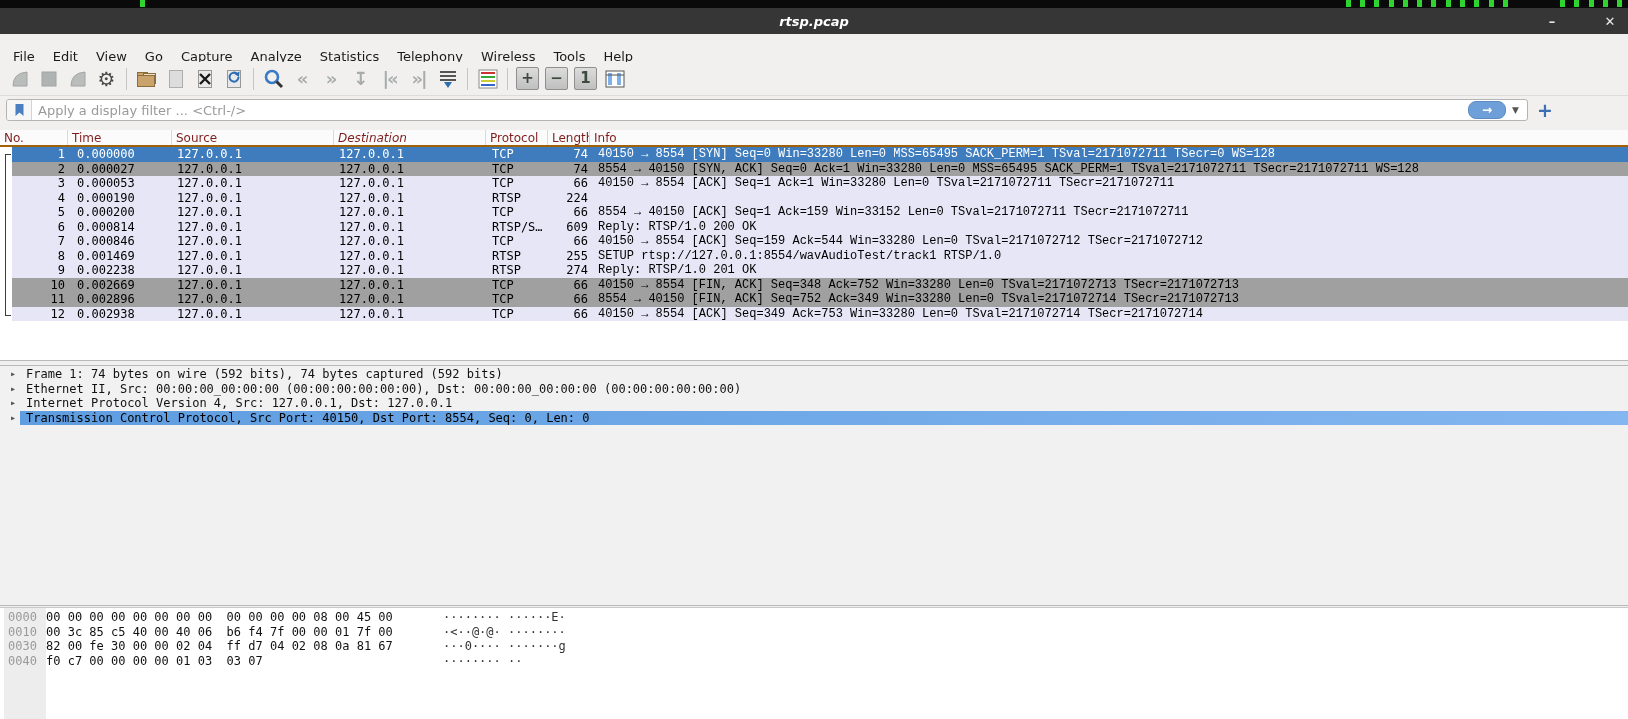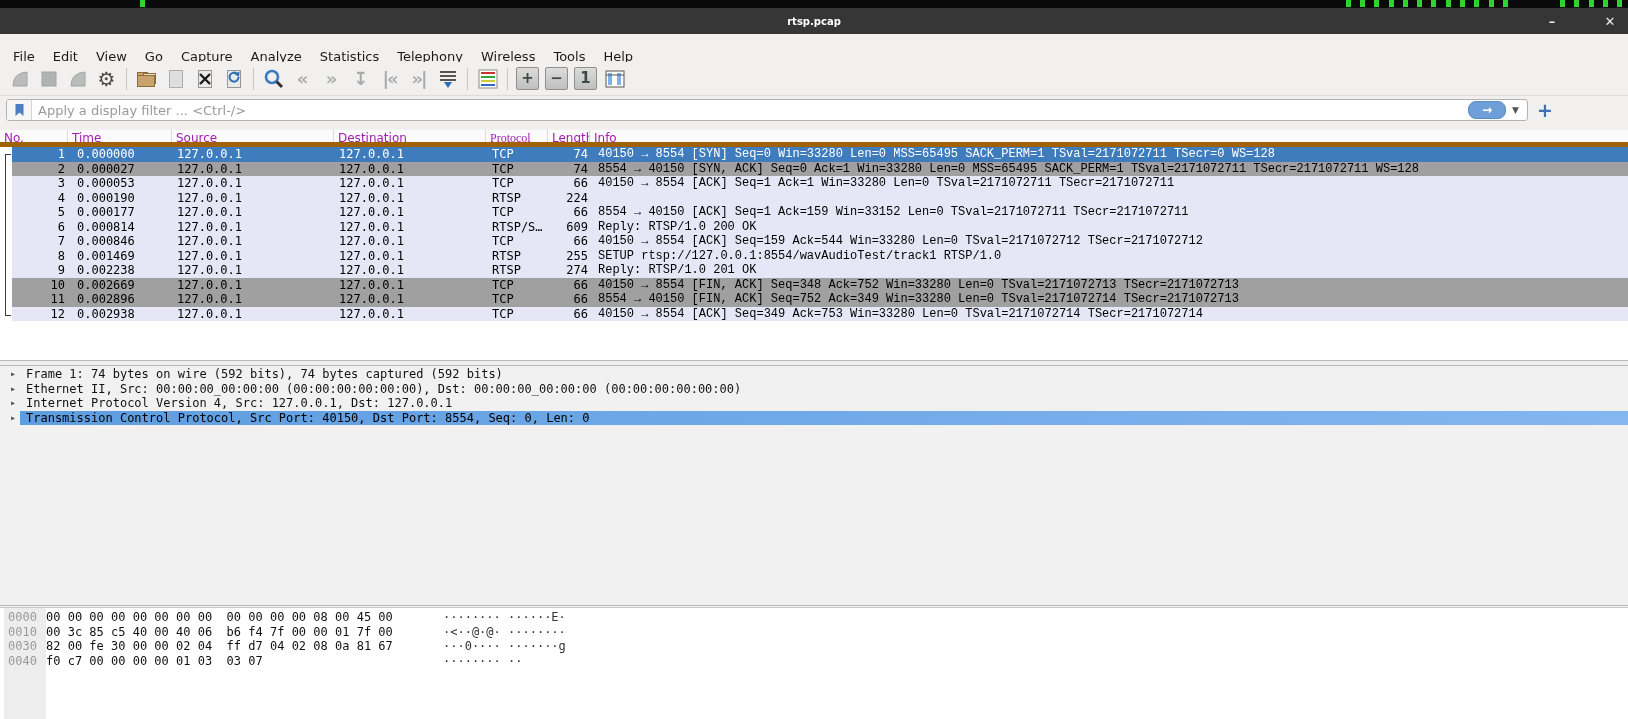--- a/index.html
+++ b/index.html
@@ -4,21 +4,21 @@
 <style>
   html,body{margin:0;padding:0;background:#000;}
   .window{position:relative;width:1628px;height:719px;background:#fff;overflow:hidden;
           font-family:"DejaVu Sans",sans-serif;display:flex;flex-direction:column;}
   
   .sliver{height:8px;background:#0a0a0a;position:relative;flex:0 0 auto;}
   .tick{position:absolute;top:0;width:5px;height:7px;background:#2fd52f;}
   
   .titlebar{height:26px;background:#363636;color:#fff;display:flex;align-items:center;
             justify-content:center;position:relative;flex:0 0 auto;}
-  .title{font-size:10px;font-weight:bold;}
+  .title{font-size:13px;font-weight:bold;font-style:italic;}
   .winbtn{position:absolute;top:0;height:26px;width:28px;display:flex;align-items:center;
           justify-content:center;color:#e8e8e8;font-size:13px;font-weight:bold;}
   .btn-min{right:62px;}
   .btn-close{right:4px;}
   
   .menubar{height:28px;background:#f1f0ef;display:flex;align-items:center;padding-left:4px;
            font-size:13px;color:#1a1a1a;flex:0 0 auto;}
   .menu-item{padding:0 9px;margin-top:16px;}
   .mn{text-decoration:underline;}
   
@@ -41,22 +41,22 @@
   .filter-input{flex:1;border:none;outline:none;background:transparent;font-size:13px;color:#0f766e;
                 padding:0 6px;font-family:"DejaVu Sans",sans-serif;}
   .filter-input::placeholder{color:#9a9a9a;}
   .apply-btn{width:36px;height:16px;background:#6f9fd8;border:1px solid #5d8cc4;border-radius:8px;
              display:flex;align-items:center;justify-content:center;color:#fff;font-size:12px;
              font-weight:bold;margin-right:4px;line-height:1;}
   .caret{color:#555;font-size:9px;margin:0 8px 0 2px;}
   .add-filter-btn{color:#3d6fb4;font-size:19px;font-weight:bold;margin-left:9px;line-height:1;}
   .gapstrip{height:6px;background:#f1f0ef;flex:0 0 auto;}
   
-  .plheader{height:17px;background:#fbfbfb;border-bottom:5px solid #a16207;display:flex;
-            font-size:12px;color:#a21caf;flex:0 0 auto;box-sizing:border-box;}
+  .plheader{height:17px;background:#fbfbfb;border-bottom:2px solid #a16207;display:flex;
+            font-size:12px;color:#7f1d1d;flex:0 0 auto;box-sizing:border-box;}
   .hcell{border-right:1px solid #dadada;box-sizing:border-box;padding:1px 0 0 4px;overflow:hidden;}
   
   .plist{flex:0 0 auto;}
   .prow{display:flex;height:14.5px;margin-left:12px;font-family:"DejaVu Sans Mono",monospace;
         font-size:12px;line-height:14.5px;white-space:pre;overflow:hidden;}
   .prow.lav{background:#e7e6f6;color:#000;}
   .prow.gray{background:#a0a0a0;color:#000;}
   .prow.sel{background:#3e7cbd;color:#fff;}
   .c-no{width:56px;text-align:right;padding-right:3px;box-sizing:border-box;}
   .c-time{width:104px;padding-left:9px;box-sizing:border-box;}
@@ -257,32 +257,32 @@
     </div>
     <span class="add-filter-btn">+</span>
   </div>
 
   <div class="gapstrip"></div>
 
   <div class="plheader">
       <div class="hcell" style="width: 68px;">No.</div>
       <div class="hcell" style="width: 104px;">Time</div>
       <div class="hcell" style="width: 162px;">Source</div>
-      <div class="hcell" style="width: 152px;">Destination</div>
-      <div class="hcell" style="width: 62px; font-family: Liberation Serif, serif;">Protocol</div>
+      <div class="hcell" style="width: 152px; font-style: italic;">Destination</div>
+      <div class="hcell" style="width: 62px;">Protocol</div>
       <div class="hcell" style="width: 42px;">Length</div>
       <div class="hcell" style="flex: 1 1 0%; border-right: none;">Info</div>
     </div>
 
   <div class="plist">
       <div class="prow sel"><span class="c-no">1</span><span class="c-time">0.000000</span><span class="c-src">127.0.0.1</span><span class="c-dst">127.0.0.1</span><span class="c-proto">TCP</span><span class="c-len">74</span><span class="c-info">40150 → 8554 [SYN] Seq=0 Win=33280 Len=0 MSS=65495 SACK_PERM=1 TSval=2171072711 TSecr=0 WS=128</span></div>
       <div class="prow gray"><span class="c-no">2</span><span class="c-time">0.000027</span><span class="c-src">127.0.0.1</span><span class="c-dst">127.0.0.1</span><span class="c-proto">TCP</span><span class="c-len">74</span><span class="c-info">8554 → 40150 [SYN, ACK] Seq=0 Ack=1 Win=33280 Len=0 MSS=65495 SACK_PERM=1 TSval=2171072711 TSecr=2171072711 WS=128</span></div>
       <div class="prow lav"><span class="c-no">3</span><span class="c-time">0.000053</span><span class="c-src">127.0.0.1</span><span class="c-dst">127.0.0.1</span><span class="c-proto">TCP</span><span class="c-len">66</span><span class="c-info">40150 → 8554 [ACK] Seq=1 Ack=1 Win=33280 Len=0 TSval=2171072711 TSecr=2171072711</span></div>
       <div class="prow lav"><span class="c-no">4</span><span class="c-time">0.000190</span><span class="c-src">127.0.0.1</span><span class="c-dst">127.0.0.1</span><span class="c-proto">RTSP</span><span class="c-len">224</span></div>
-      <div class="prow lav"><span class="c-no">5</span><span class="c-time">0.000177</span><span class="c-src">127.0.0.1</span><span class="c-dst">127.0.0.1</span><span class="c-proto">TCP</span><span class="c-len">66</span><span class="c-info">8554 → 40150 [ACK] Seq=1 Ack=159 Win=33152 Len=0 TSval=2171072711 TSecr=2171072711</span></div>
+      <div class="prow lav"><span class="c-no">5</span><span class="c-time">0.000200</span><span class="c-src">127.0.0.1</span><span class="c-dst">127.0.0.1</span><span class="c-proto">TCP</span><span class="c-len">66</span><span class="c-info">8554 → 40150 [ACK] Seq=1 Ack=159 Win=33152 Len=0 TSval=2171072711 TSecr=2171072711</span></div>
       <div class="prow lav"><span class="c-no">6</span><span class="c-time">0.000814</span><span class="c-src">127.0.0.1</span><span class="c-dst">127.0.0.1</span><span class="c-proto">RTSP/S…</span><span class="c-len">609</span><span class="c-info">Reply: RTSP/1.0 200 OK</span></div>
       <div class="prow lav"><span class="c-no">7</span><span class="c-time">0.000846</span><span class="c-src">127.0.0.1</span><span class="c-dst">127.0.0.1</span><span class="c-proto">TCP</span><span class="c-len">66</span><span class="c-info">40150 → 8554 [ACK] Seq=159 Ack=544 Win=33280 Len=0 TSval=2171072712 TSecr=2171072712</span></div>
       <div class="prow lav"><span class="c-no">8</span><span class="c-time">0.001469</span><span class="c-src">127.0.0.1</span><span class="c-dst">127.0.0.1</span><span class="c-proto">RTSP</span><span class="c-len">255</span><span class="c-info">SETUP rtsp://127.0.0.1:8554/wavAudioTest/track1 RTSP/1.0</span></div>
       <div class="prow lav"><span class="c-no">9</span><span class="c-time">0.002238</span><span class="c-src">127.0.0.1</span><span class="c-dst">127.0.0.1</span><span class="c-proto">RTSP</span><span class="c-len">274</span><span class="c-info">Reply: RTSP/1.0 201 OK</span></div>
       <div class="prow gray"><span class="c-no">10</span><span class="c-time">0.002669</span><span class="c-src">127.0.0.1</span><span class="c-dst">127.0.0.1</span><span class="c-proto">TCP</span><span class="c-len">66</span><span class="c-info">40150 → 8554 [FIN, ACK] Seq=348 Ack=752 Win=33280 Len=0 TSval=2171072713 TSecr=2171072713</span></div>
       <div class="prow gray"><span class="c-no">11</span><span class="c-time">0.002896</span><span class="c-src">127.0.0.1</span><span class="c-dst">127.0.0.1</span><span class="c-proto">TCP</span><span class="c-len">66</span><span class="c-info">8554 → 40150 [FIN, ACK] Seq=752 Ack=349 Win=33280 Len=0 TSval=2171072714 TSecr=2171072713</span></div>
       <div class="prow lav"><span class="c-no">12</span><span class="c-time">0.002938</span><span class="c-src">127.0.0.1</span><span class="c-dst">127.0.0.1</span><span class="c-proto">TCP</span><span class="c-len">66</span><span class="c-info">40150 → 8554 [ACK] Seq=349 Ack=753 Win=33280 Len=0 TSval=2171072714 TSecr=2171072714</span></div>
     </div>
 
   <div class="list-empty"></div>

